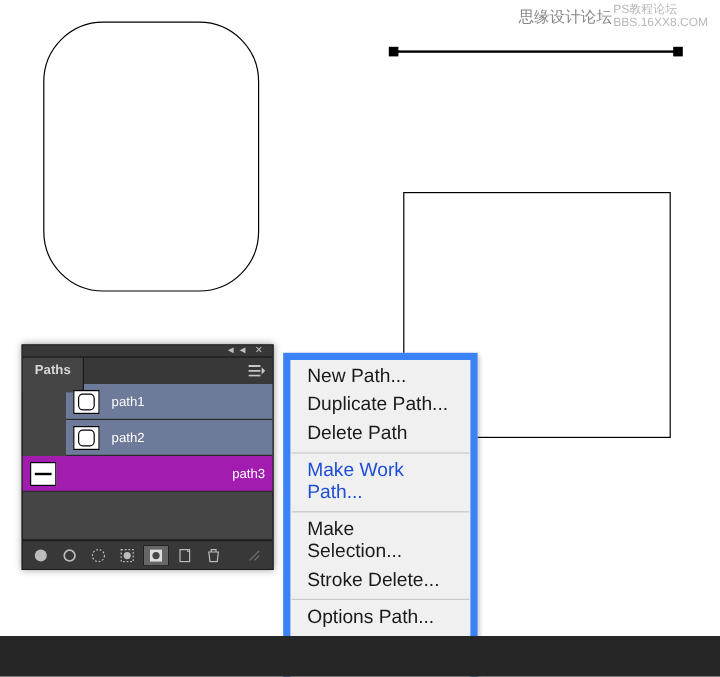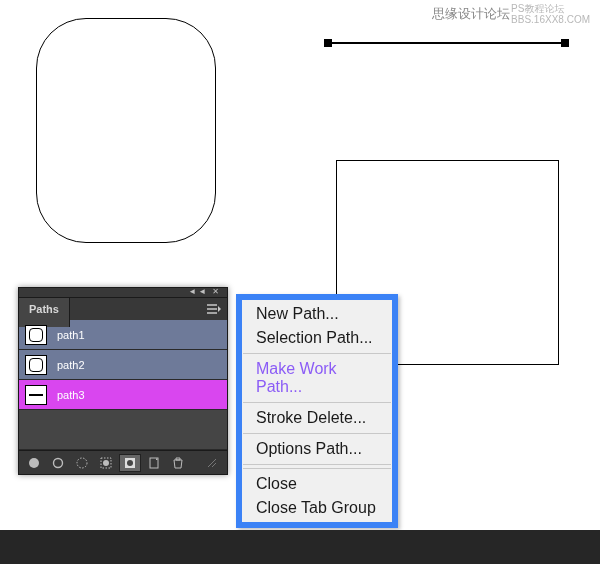--- a/index.html
+++ b/index.html
@@ -21,35 +21,35 @@
 .panel { position: absolute; left: 18px; top: 287px; width: 210px; background: #454545; border: 1px solid #1a1a1a; font-size: 11px; color: #e0e0e0; box-shadow: 0 0 6px rgba(0,0,0,0.4); }
 .panel-drag { height: 10px; background: #383838; border-bottom: 1px solid #1a1a1a; position: relative; }
 .panel-drag .xx { position: absolute; right: 6px; top: -1px; color: #c0c0c0; font-size: 8px; letter-spacing: 2px; }
 .tabbar { display: flex; align-items: center; background: #383838; height: 22px; }
 .tab { padding: 12px 10px; background: #454545; color: #d8d8d8; font-weight: bold; font-size: 11px; border-right: 1px solid #1a1a1a; }
 .flyout { margin-left: auto; margin-right: 6px; width: 14px; cursor: pointer; }
 .flyout svg { display: block; }
 
 .rows { }
 .row { display: flex; align-items: center; height: 30px; border-bottom: 1px solid #2a2a2a; padding: 0 6px; gap: 10px; }
-.row.sel { background: #6e7a99; }
-.row.alt { background: #d946ef; }
+.row.sel { background: #6e7a99; margin-left: 36px; }
+.row.alt { background: #a21caf; justify-content: space-between; }
 .thumb { width: 22px; height: 20px; background: #fff; border: 1px solid #000; display: flex; align-items: center; justify-content: center; }
 .thumb .rr { width: 14px; height: 14px; border: 1px solid #000; border-radius: 4px; }
 .thumb .ln { width: 14px; height: 2px; background: #000; }
 .row span { color: #fff; font-size: 11px; }
 
 .dock { display: flex; align-items: center; height: 24px; background: #383838; border-top: 1px solid #1a1a1a; padding: 0 4px; gap: 2px; }
 .ib { width: 22px; height: 18px; display: flex; align-items: center; justify-content: center; color: #bcbcbc; cursor: pointer; }
 .ib.mask { background: #666; border: 1px solid #222; }
 
 
 .menu { position: absolute; left: 236px; top: 294px; width: 162px; background: #f0f0f0; border: 6px solid #3b82f6; box-shadow: 2px 2px 4px rgba(0,0,0,0.25); font-size: 16px; padding: 2px 0; }
 .mi { padding: 3px 14px; color: #1a1a1a; cursor: default; }
-.mi.disabled { color: #8b5cf6; }
+.mi.disabled { color: #1d4ed8; }
 .sep { height: 1px; background: #c8c8c8; margin: 3px 1px; }
 </style>
 </head>
 <body>
 
 <div class="canvas">
   <div class="rounded"></div>
   <div class="line">
     <div class="handle l"></div>
     <div class="handle r"></div>
@@ -139,24 +139,26 @@
     <div class="ib" style="margin-left:auto;">
       <svg width="10" height="10">
           <path d="M9 1L1 9M9 5L5 9" stroke="#777"></path>
         </svg>
     </div>
   </div>
 </div>
 
 <div class="menu" id="ctx-menu">
     <div class="mi">New Path...</div>
-    <div class="mi">Selection Path...</div>
+    <div class="mi">Duplicate Path...</div>
+    <div class="mi">Delete Path</div>
     <div class="sep"></div>
     <div class="mi disabled">Make Work Path...</div>
     <div class="sep"></div>
+    <div class="mi">Make Selection...</div>
     <div class="mi">Stroke Delete...</div>
     <div class="sep"></div>
     <div class="mi">Options Path...</div>
     <div class="sep"></div>
     <div class="sep"></div>
     <div class="mi">Close</div>
     <div class="mi">Close Tab Group</div>
   </div>
 
 <div class="footer"></div>

